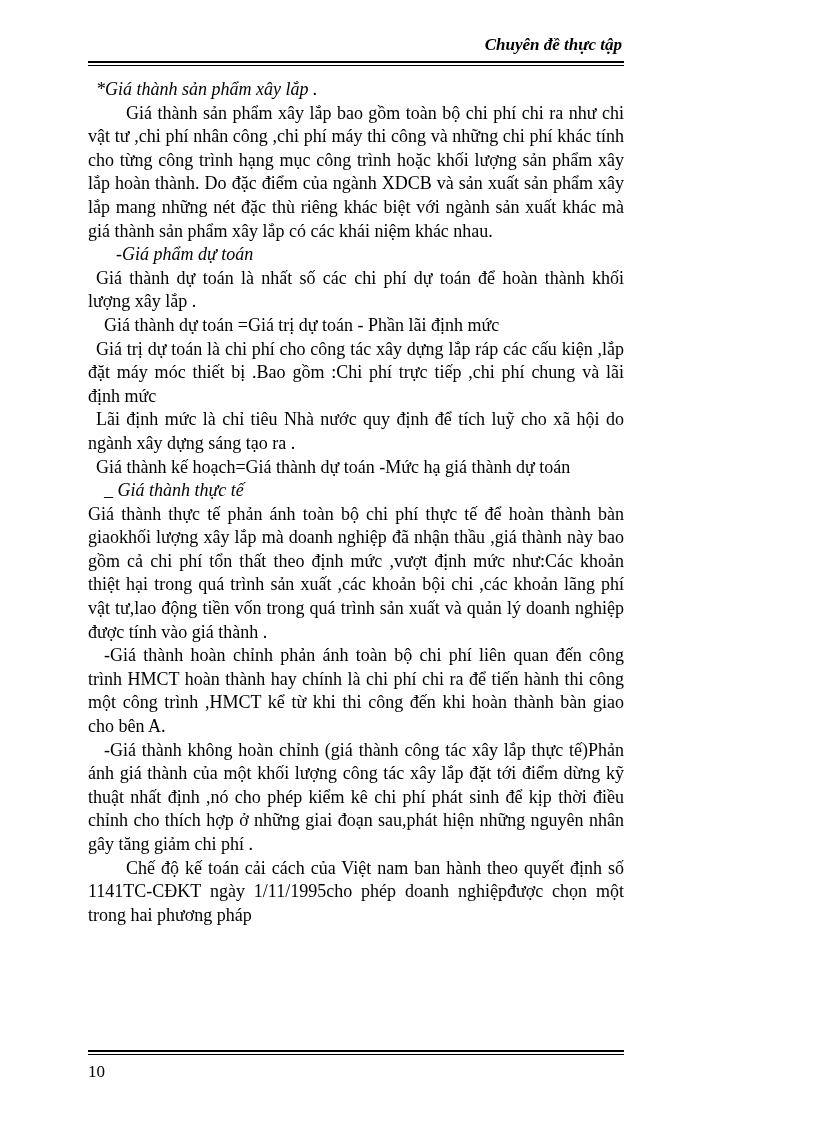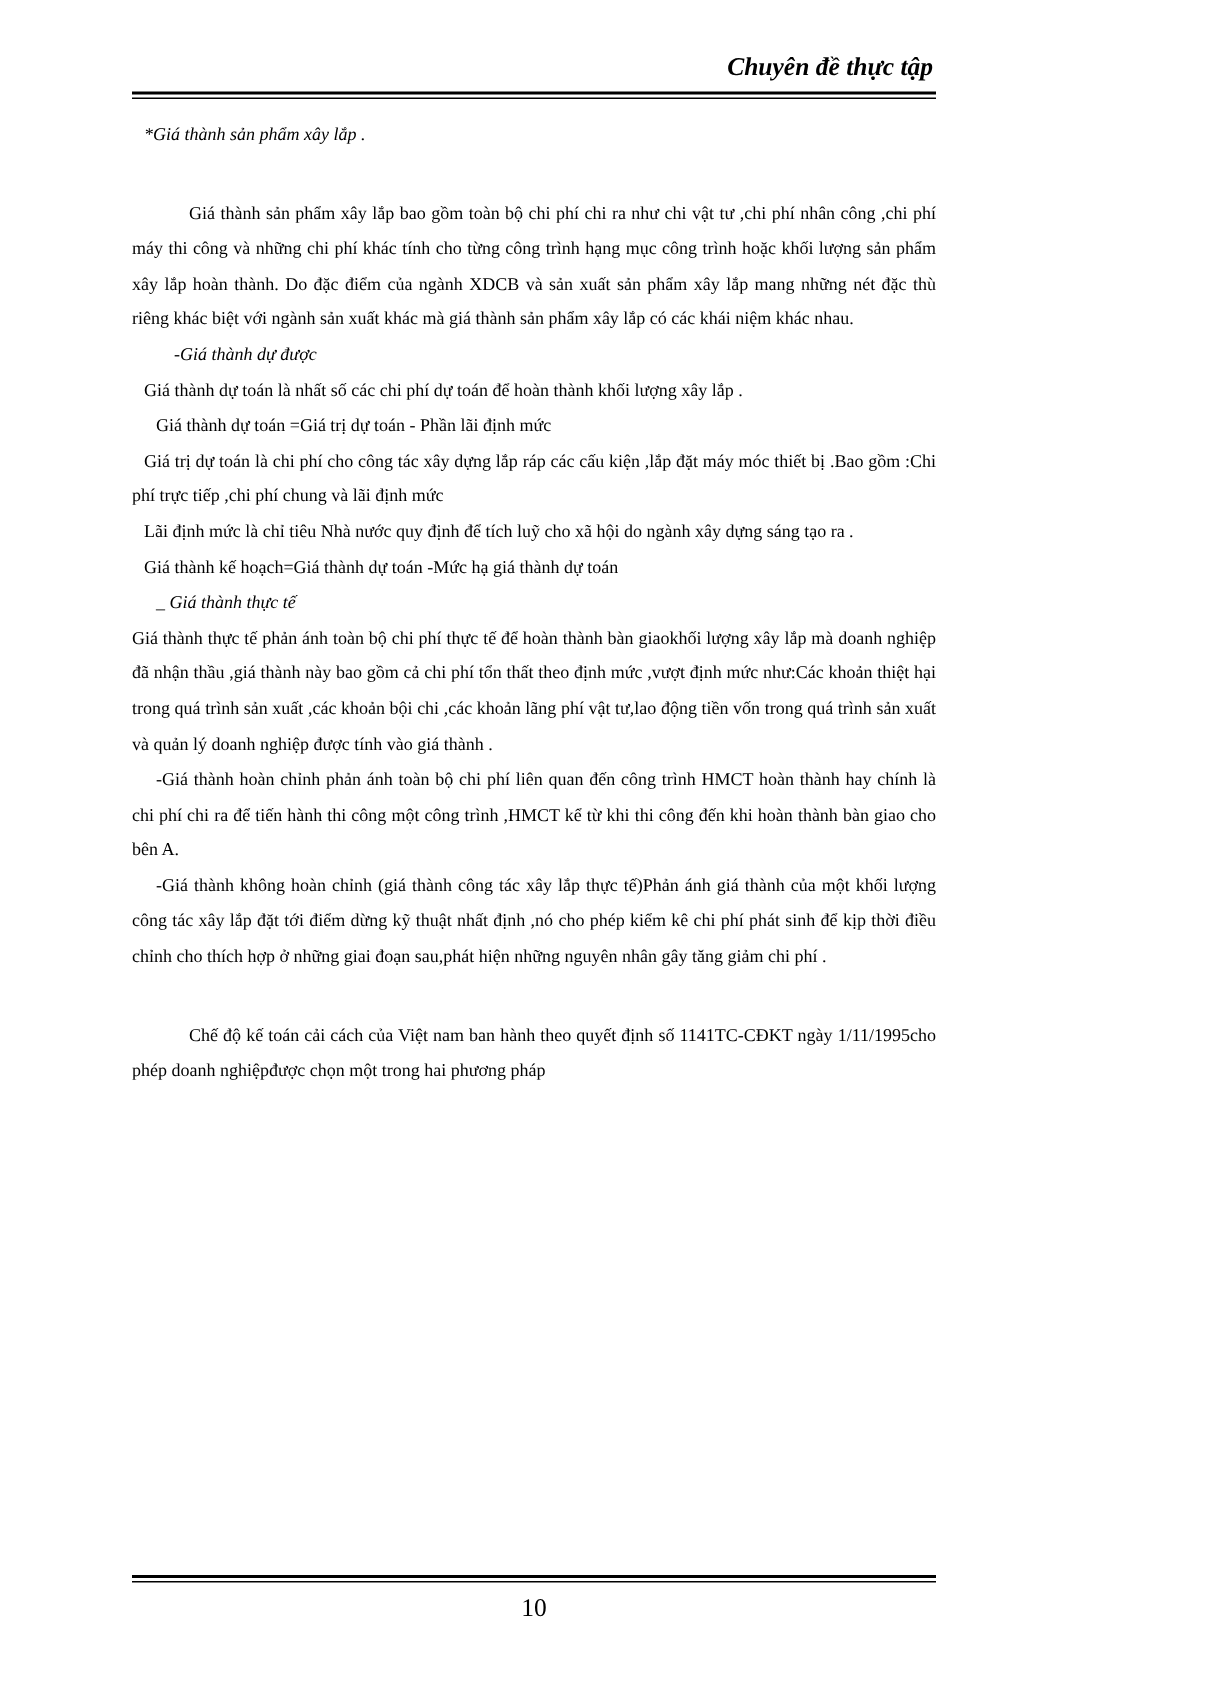--- a/index.html
+++ b/index.html
@@ -25,60 +25,60 @@
   }
   .double-rule {
     height: 5px;
     border-top: 2.5px solid #000;
     border-bottom: 1px solid #000;
     margin-top: 5px;
   }
   
   .body-text {
     margin-top: 12px;
-    font-size: 12px;
+    font-size: 18px;
     line-height: 23.6px;
   }
   .body-text p {
     text-align: justify;
   }
   .italic { font-style: italic; }
   .bold-italic { font-style: italic; font-weight: bold; }
   .ind-8  { text-indent: 8px; }
   .ind-16 { text-indent: 16px; }
   .ind-28 { text-indent: 28px; }
-  .ind-38 { text-indent: 38px; margin-top: 29px; }
+  .ind-38 { text-indent: 38px; }
   
   .footer {
     position: absolute;
     left: 88px;
     right: 50px;
     bottom: 38px;
   }
   .page-number {
-    text-align: center;
+    text-align: left;
     font-size: 17px;
     line-height: 26px;
     margin-top: 4px;
   }
 </style>
 </head>
 <body>
 
 <div class="page">
 
   <div class="header">
     <div class="header-title">Chuyên đề thực tập</div>
     <div class="double-rule"></div>
   </div>
 
   <div class="body-text">
     <p class="italic ind-8">*Giá thành sản phẩm xây lắp .</p>
     <p class="ind-38">Giá thành sản phẩm xây lắp bao gồm toàn bộ chi phí chi ra như chi vật tư ,chi phí nhân công ,chi phí máy thi công và những chi phí khác tính cho từng công trình hạng mục công trình hoặc khối lượng sản phẩm xây lắp hoàn thành. Do đặc điểm của ngành XDCB và sản xuất sản phẩm xây lắp  mang  những nét đặc thù riêng khác biệt với ngành sản xuất khác  mà giá thành sản phẩm xây lắp có các khái niệm khác nhau.</p>
-    <p class="italic ind-28">-Giá thành dự được</p>
+    <p class="italic ind-28">-Giá phẩm dự toán</p>
     <p class="ind-8">Giá thành dự toán là nhất số các  chi phí dự toán để hoàn thành khối lượng xây lắp .</p>
     <p class="ind-16">Giá thành dự toán =Giá trị dự toán - Phần lãi định mức</p>
     <p class="ind-8">Giá trị dự toán là chi phí cho công tác xây dựng lắp ráp các cấu kiện ,lắp đặt máy móc thiết bị .Bao  gồm :Chi phí trực tiếp ,chi phí chung và lãi định mức</p>
     <p class="ind-8">Lãi định mức là chỉ tiêu Nhà nước quy định để tích luỹ cho xã hội do ngành xây dựng sáng tạo ra .</p>
     <p class="ind-8">Giá thành kế hoạch=Giá thành dự toán  -Mức hạ giá thành dự toán</p>
     <p class="italic ind-16">_  Giá thành thực tế</p>
     <p class="ind-0">Giá thành thực tế phản ánh toàn bộ chi phí thực tế để hoàn thành bàn giaokhối lượng xây lắp mà doanh nghiệp đã nhận thầu ,giá thành này bao gồm cả chi phí tổn thất theo định mức ,vượt định mức như:Các khoản thiệt hại trong quá trình sản xuất ,các khoản bội chi ,các khoản lãng phí vật tư,lao động tiền vốn trong quá trình sản xuất và quản lý doanh nghiệp được tính vào giá thành .</p>
     <p class="ind-16">-Giá thành hoàn chỉnh phản ánh toàn bộ chi phí liên quan đến công trình HMCT hoàn thành hay chính là chi phí chi ra để tiến hành thi công một công trình ,HMCT kể từ khi thi công đến khi hoàn thành bàn giao cho bên A.</p>
     <p class="ind-16">-Giá thành không hoàn chỉnh (giá thành công tác xây lắp thực tế)Phản ánh giá thành của một khối lượng công tác xây lắp đặt tới điểm dừng kỹ thuật nhất định ,nó cho phép kiểm kê chi phí phát sinh để kịp thời điều chỉnh cho thích hợp ở những giai đoạn sau,phát hiện những nguyên nhân gây tăng giảm chi phí .</p>
     <p class="ind-38">Chế độ kế toán cải cách của Việt nam ban hành theo quyết định số  1141TC-CĐKT ngày 1/11/1995cho phép doanh nghiệpđược chọn một trong hai phương pháp</p>

